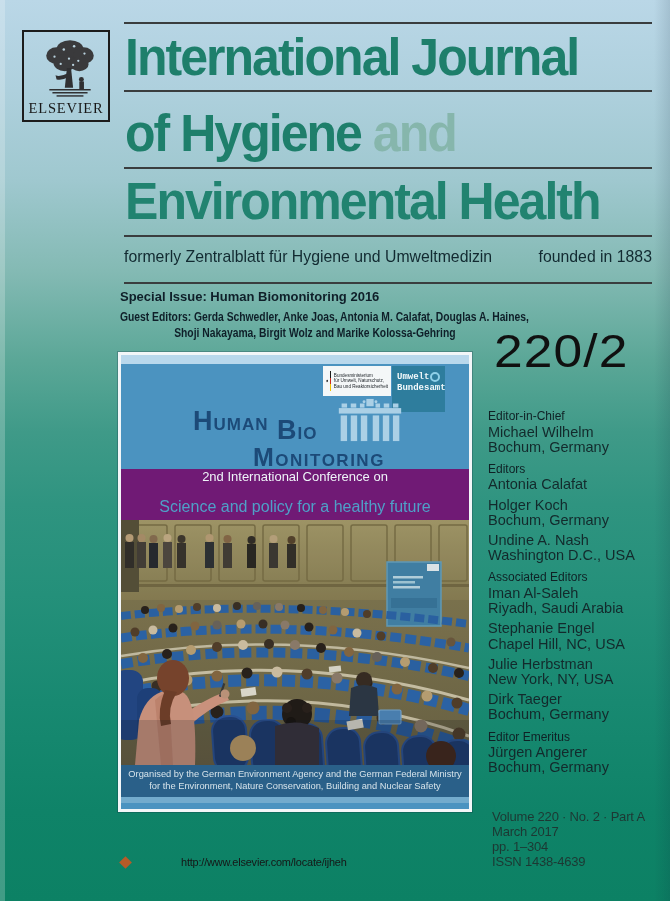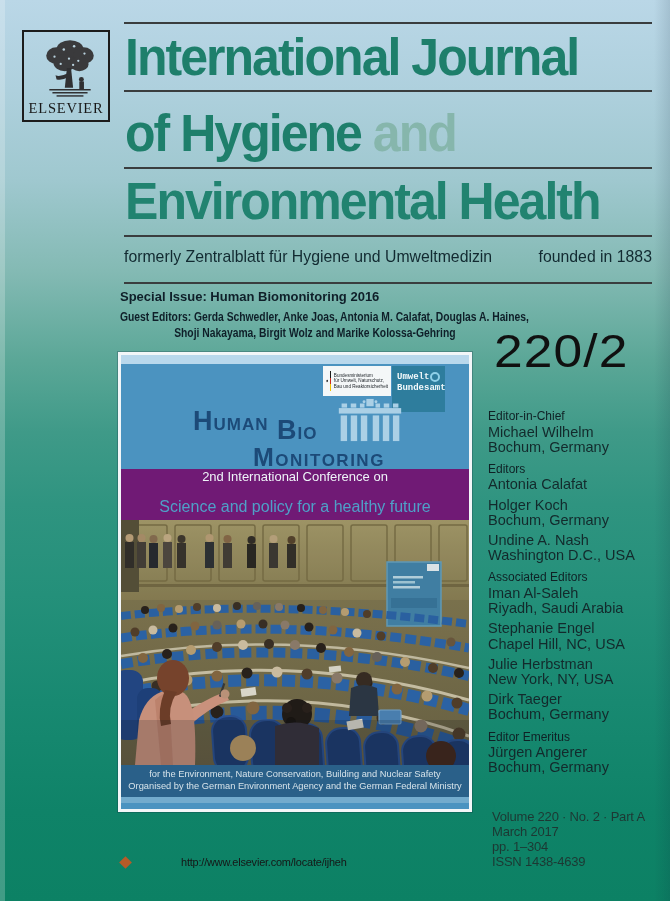--- a/index.html
+++ b/index.html
@@ -382,22 +382,22 @@
 
         <circle cx="122" cy="228" r="13" fill="#c7a36b"></circle>
         <circle cx="320" cy="236" r="15" fill="#47291d"></circle>
 
         <rect width="348" height="245" fill="#0e1a12" opacity="0.07"></rect>
         <rect y="200" width="348" height="45" fill="#101722" opacity="0.18"></rect>
       </svg>
     </div>
 
     <div class="p-caption">
+      <div>Organised by the German Environment Agency and the German Federal Ministry</div>
       <div>for the Environment, Nature Conservation, Building and Nuclear Safety</div>
-      <div>Organised by the German Environment Agency and the German Federal Ministry</div>
     </div>
     <div class="p-bottom"></div>
   </div>
 
   <div class="edboard">
     <div class="ed-sec">
       <div class="ed-role">Editor-in-Chief</div>
       <div class="ed-entry">
         <div class="ed-name">Michael Wilhelm</div>
         <div class="ed-loc">Bochum, Germany</div>

